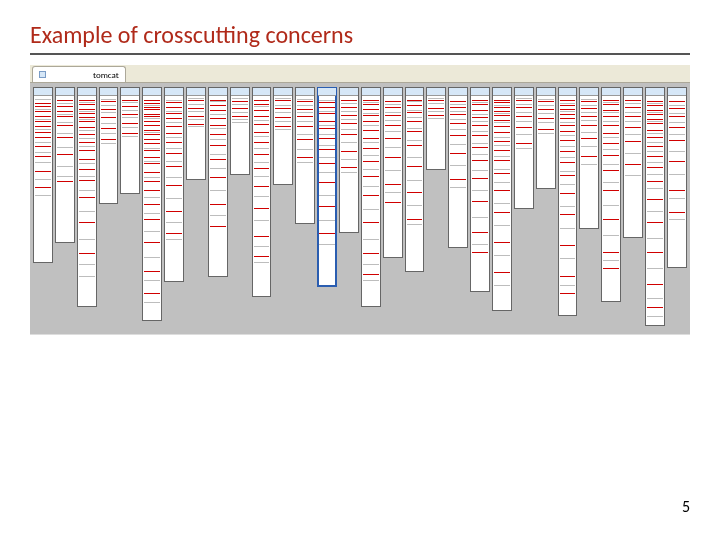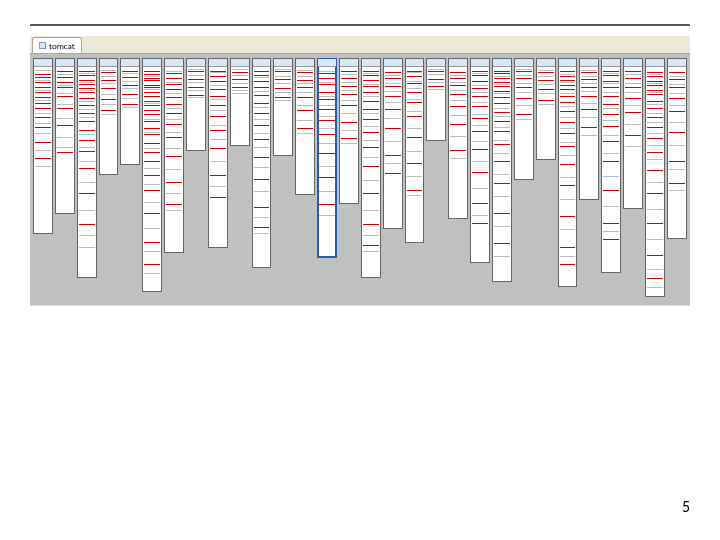--- a/index.html
+++ b/index.html
@@ -8,21 +8,21 @@
   .title { font-size: 24px; color: #b02a1a; font-weight: 400; }
   .underline { height: 2px; background: #555; margin-top: 4px; margin-bottom: 10px; width: 660px; }
   .viewer-frame {
     width: 660px; height: 270px; background: #fff; border-bottom: 1px solid #ddd;
     overflow: hidden;
   }
   .tab-bar { height: 18px; background: #ece9d8; border-bottom: 1px solid #aca899; display: flex; align-items: flex-end; }
   .tab {
     height: 16px; padding: 0 6px; font-size: 9px; background: #fff;
     border: 1px solid #aca899; border-bottom: none; border-radius: 3px 3px 0 0;
-    display: flex; align-items: center; margin-left: 2px;
+    display: flex; align-items: center; margin-left: 2px; gap: 44px;
   }
   .tab .sq { width: 7px; height: 7px; background: #d6e7f7; border: 1px solid #7a9cc6; margin-right: 3px; }
   .viewer-body {
     width: 100%; height: 252px; background: #c0c0c0; position: relative;
     display: flex; gap: 2px; padding: 4px 3px 0 3px;
   }
   .col {
     flex: 1 1 0; background: #fff; border: 1px solid #666; position: relative;
   }
   .col-head {
@@ -37,20 +37,21 @@
   .b1 { font-size: 17px; margin-bottom: 6px; }
   .b1::before { content: "• "; color: #555; }
   .b2 { font-size: 15px; margin-left: 34px; margin-bottom: 3px; }
   .b2::before { content: "– "; }
   .pagenum { position: absolute; bottom: 24px; right: 30px; font-size: 16px; }
 </style>
 </head>
 <body>
 
 <div class="slide">
+  <div class="title">Example of crosscutting concerns</div>
   <div class="underline"></div>
 
   <div class="viewer-frame">
     <div class="tab-bar">
       <div class="tab">
         <span class="sq"></span>
         <span>tomcat</span>
       </div>
     </div>
     <div class="viewer-body" id="viewer-body">

